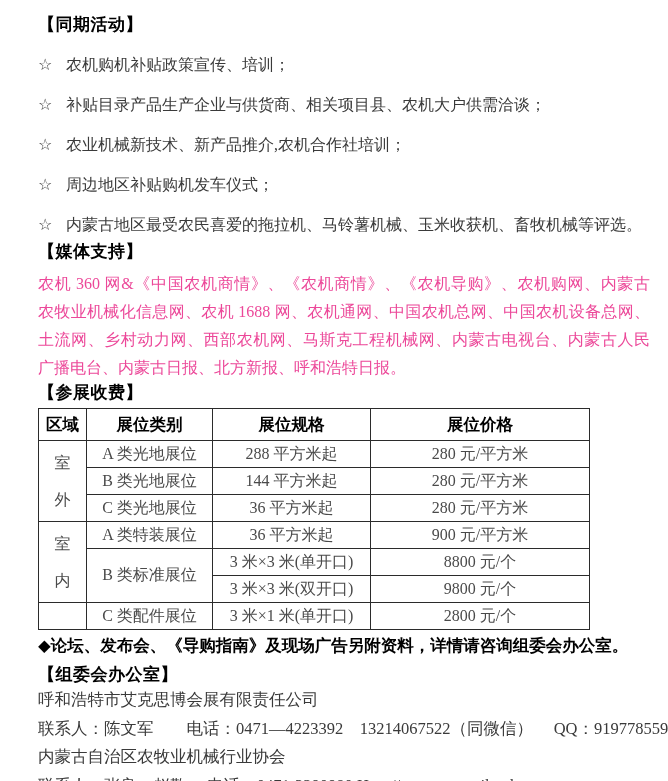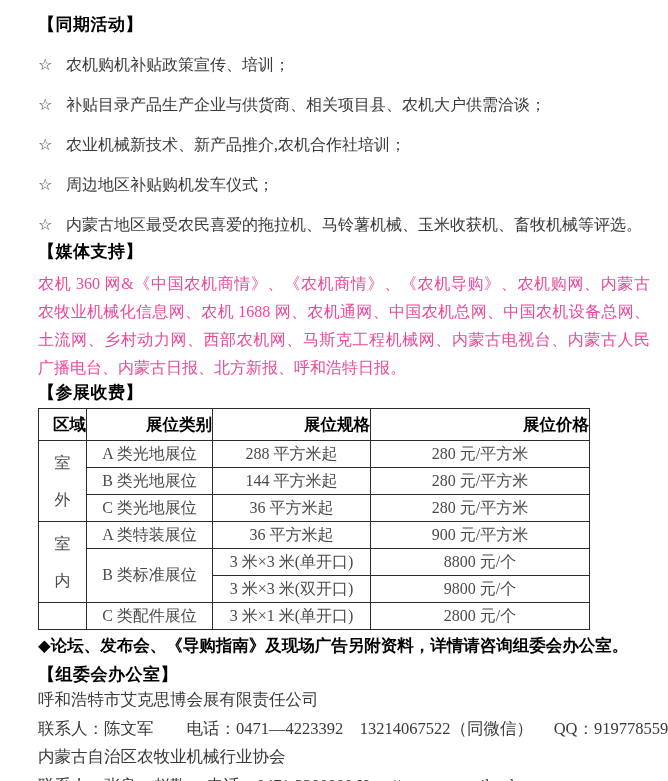--- a/index.html
+++ b/index.html
@@ -60,21 +60,21 @@
   table.fees th, table.fees td {
     border:1px solid #2b2b2b;
     padding:0;
   }
   table.fees th {
     font-family:"Liberation Sans","DejaVu Sans",sans-serif;
     font-weight:700;
     font-size:16.5px;
     color:#000;
     height:31px;
-    text-align:right;
+    text-align:center;
   }
   table.fees td {
     font-size:16px;
     height:26px;
     text-align:center;
   }
   td.spec-left { text-align:left; padding-left:6px; }
   td.zone { vertical-align:middle; }
   td.zone .zchar { display:block; text-align:center; line-height:20px; }
   td.zone .zchar + .zchar { margin-top:17px; }

